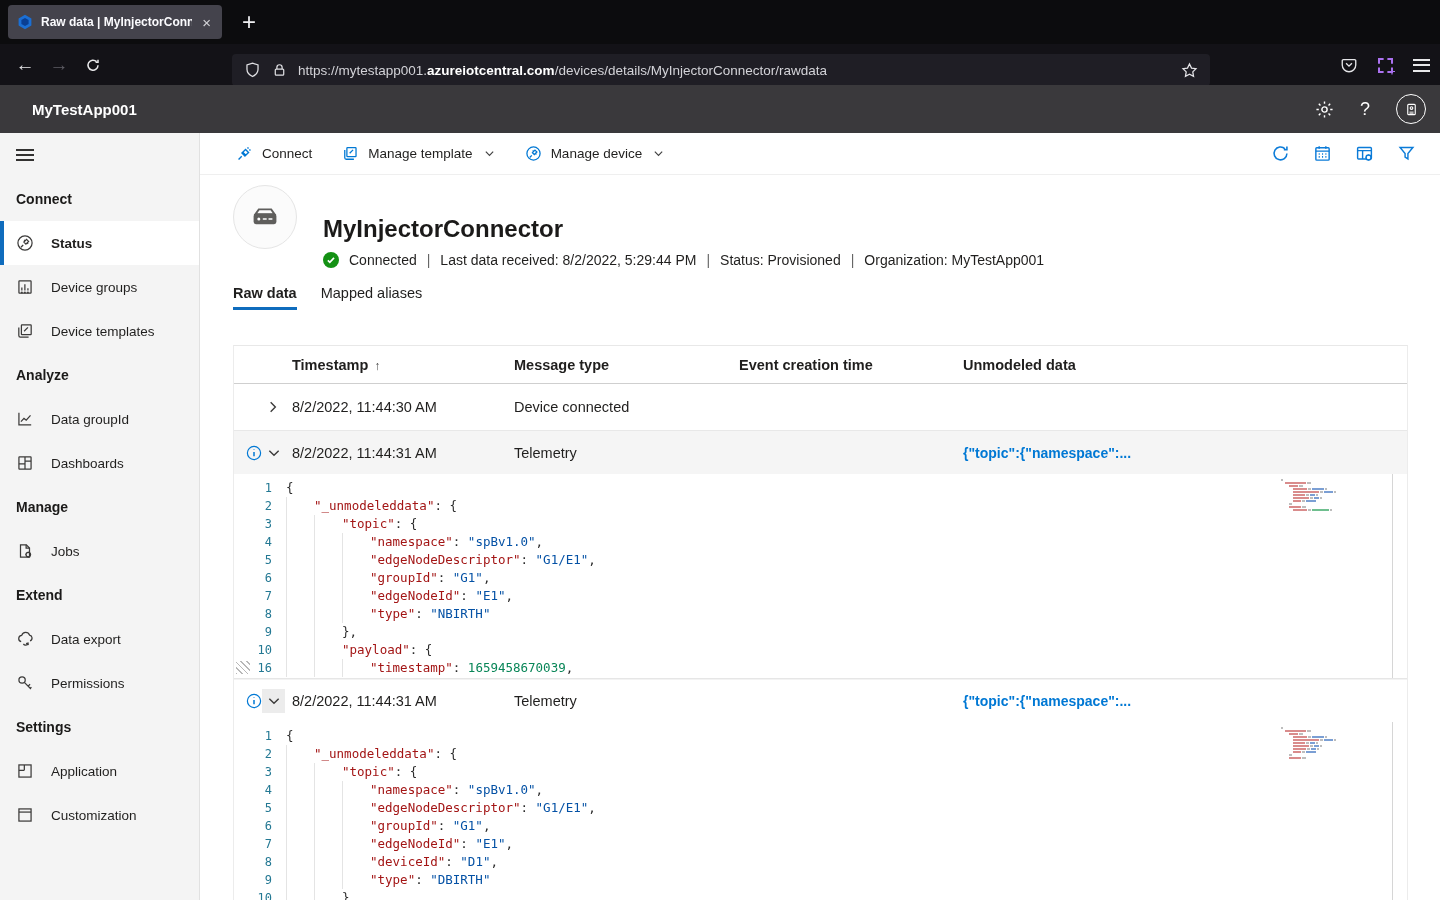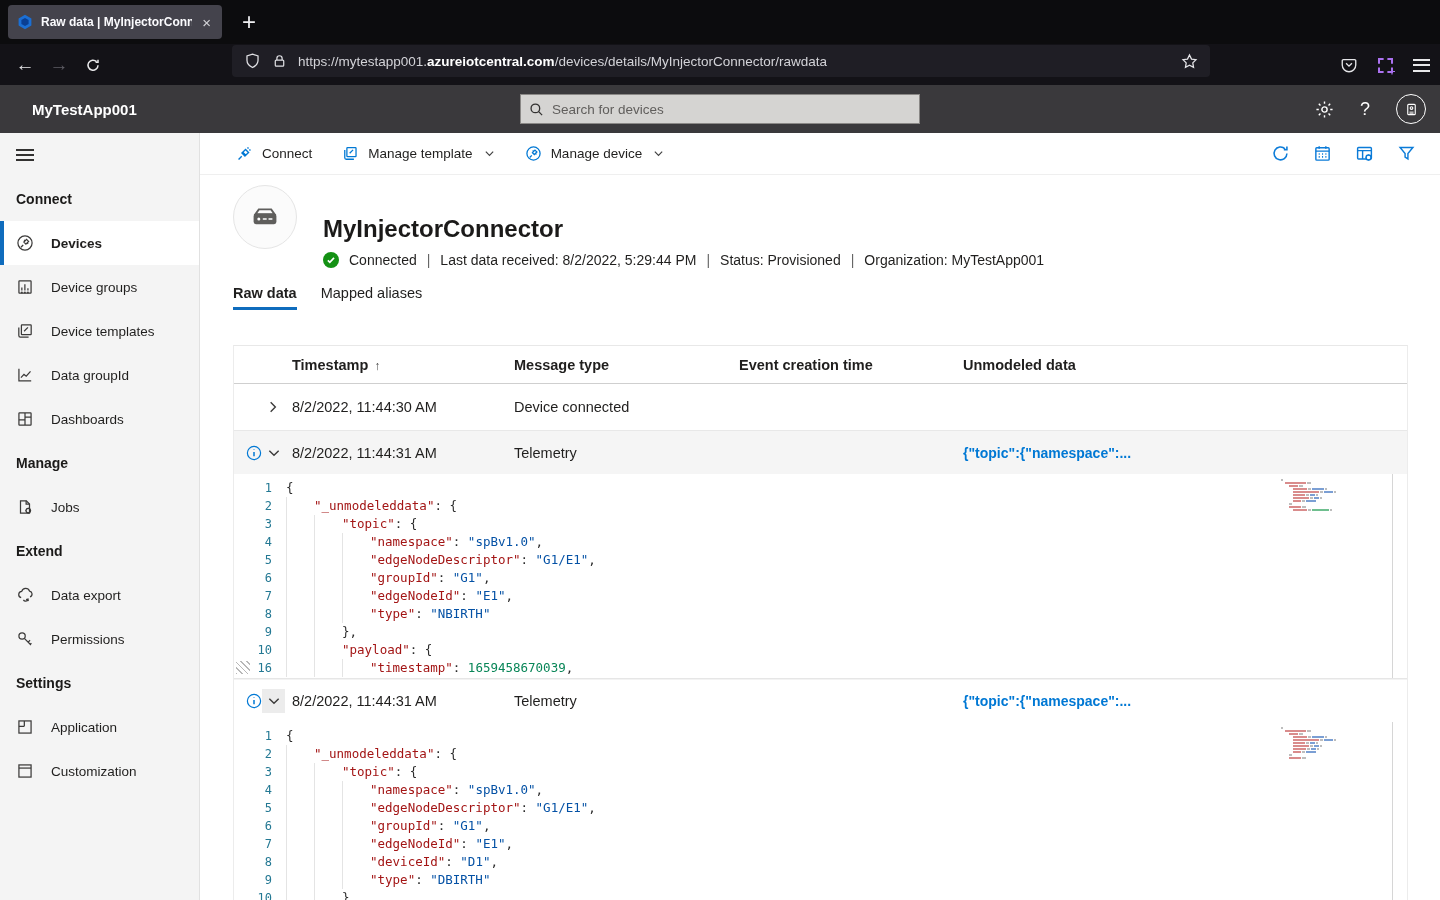--- a/index.html
+++ b/index.html
@@ -7,21 +7,21 @@
 svg{display:block}
 
 .tabbar{position:absolute;top:0;left:0;width:1440px;height:44px;background:#0c0c0e;display:flex;align-items:center}
 .tab{margin-left:8px;width:214px;height:34px;background:#44434c;border-radius:4px;display:flex;align-items:center;padding:0 9px;gap:8px;color:#fbfbfe;cursor:pointer}
 .tab-title{font-size:12px;font-weight:bold;white-space:nowrap;overflow:hidden;flex:1}
 .tab-close{font-size:15px;color:#d4d4d8;line-height:1;padding:0 2px;cursor:pointer}
 .newtab{margin-left:20px;color:#f0f0f2;font-size:24px;font-weight:200;background:none;border:none;cursor:pointer;line-height:1}
 .navbar{position:absolute;top:44px;left:0;width:1440px;height:41px;background:#131217;display:flex;align-items:center;color:#dcdce0}
 .nav-btn{width:34px;height:32px;display:flex;align-items:center;justify-content:center;font-size:19px;background:none;border:none;color:#e8e8ea;cursor:pointer}
 .nav-btn.dim{color:#5f5e66}
-.urlbar{position:absolute;left:232px;top:1px;width:978px;height:32px;background:#1f1e25;border-radius:4px;display:flex;align-items:center;padding:0 12px;gap:11px;cursor:text}
+.urlbar{position:absolute;left:232px;top:10px;width:978px;height:32px;background:#1f1e25;border-radius:4px;display:flex;align-items:center;padding:0 12px;gap:11px;cursor:text}
 .url-text{flex:1;font-size:13.5px;color:#d3d3d8;white-space:nowrap;overflow:hidden}
 .url-text b{color:#fff;font-weight:bold}
 .nav-right{position:absolute;right:10px;top:5px;height:32px;display:flex;align-items:center;gap:20px}
 .shot-icon{width:15px;height:15px;border:2px dashed #ab71f0;position:relative}
 .shot-icon::after{content:"";position:absolute;right:-4px;bottom:-4px;width:6px;height:6px;background:#ab71f0;clip-path:polygon(40% 0,60% 0,60% 40%,100% 40%,100% 60%,60% 60%,60% 100%,40% 100%,40% 60%,0 60%,0 40%,40% 40%)}
 .burger-lines{width:17px;height:13px;border-top:2px solid #e8e8ea;border-bottom:2px solid #e8e8ea;position:relative}
 .burger-lines::after{content:"";position:absolute;left:0;top:3.5px;width:100%;height:2px;background:#e8e8ea}
 
 .app-header{position:absolute;top:85px;left:0;width:1440px;height:48px;background:#3a393c;display:flex;align-items:center}
 .app-title{margin-left:32px;color:#fff;font-size:15px;font-weight:bold}
@@ -147,29 +147,20 @@
           <path d="M5.4 6.4L8 9l2.6-2.6"></path>
         </svg>
     </span>
     <span class="shot-icon"></span>
     <span class="burger-lines"></span>
   </div>
 </div>
 
 <div class="app-header">
   <div class="app-title">MyTestApp001</div>
-  <div class="search-box">
-    <span>
-      <svg width="15" height="15" viewBox="0 0 16 16" fill="none" stroke="#323130" stroke-width="1.4">
-          <circle cx="6.8" cy="6.8" r="4.6"></circle>
-          <path d="M10.3 10.3L14 14"></path>
-        </svg>
-    </span>
-    <input type="text" placeholder="Search for devices" style="">
-  </div>
   <div class="hdr-right">
     <button class="hdr-ic">
       <svg width="19" height="19" viewBox="0 0 16 16" fill="none" stroke="#fff" stroke-width="1.2">
           <circle cx="8" cy="8" r="2.2"></circle>
           <path d="M8 1.2v2M8 12.8v2M1.2 8h2M12.8 8h2M3.2 3.2l1.4 1.4M11.4 11.4l1.4 1.4M12.8 3.2l-1.4 1.4M4.6 11.4l-1.4 1.4"></path>
         </svg>
     </button>
     <button class="hdr-ic" style="font-size:18px">?</button>
     <button class="hdr-ic">
       <span class="avatar-circle">
@@ -189,21 +180,21 @@
     </button>
   <nav>
       <div class="nav-heading">Connect</div>
       <div class="nav-item active">
         <span class="nav-icon">
           <svg width="18" height="18" viewBox="0 0 16 16" fill="none" stroke="currentColor" stroke-width="1.1">
             <circle cx="8" cy="8" r="6.3"></circle>
             <path d="M9.4 4.8l1.8 1.8-2.4 2.4-1.8-1.8zM6.4 9.8l-2 2M8.1 6.1l-.9-.9M10.8 8.8l-.9-.9"></path>
           </svg>
         </span>
-        <span>Devices</span>
+        <span>Status</span>
       </div>
       <div class="nav-item">
         <span class="nav-icon">
           <svg width="18" height="18" viewBox="0 0 16 16" fill="none" stroke="currentColor" stroke-width="1.1">
             <rect x="2.6" y="2.6" width="10.8" height="10.8" rx="0.5"></rect>
             <path d="M5.2 11V8.4M7.9 11V5.6M10.6 11V9.2"></path>
             <path d="M5.2 12.9h.01M7.9 12.9h.01M10.6 12.9h.01" stroke-width="1.6" stroke-linecap="round"></path>
           </svg>
         </span>
         <span>Device groups</span>
@@ -211,20 +202,21 @@
       <div class="nav-item">
         <span class="nav-icon">
           <svg width="18" height="18" viewBox="0 0 16 16" fill="none" stroke="currentColor" stroke-width="1.1">
             <rect x="4.8" y="2.5" width="8.7" height="8.7" rx="0.5"></rect>
             <path d="M2.5 4.8v7.3a1.4 1.4 0 0 0 1.4 1.4h7.3"></path>
             <path d="M7.2 8.2l3.4-3.4"></path>
           </svg>
         </span>
         <span>Device templates</span>
       </div>
+      <div class="nav-heading">Analyze</div>
       <div class="nav-item">
         <span class="nav-icon">
           <svg width="18" height="18" viewBox="0 0 16 16" fill="none" stroke="currentColor" stroke-width="1.1">
             <path d="M2.6 2.4v10.9h10.9"></path>
             <path d="M4.4 10.4l2.7-2.9 2 1.6 3.8-4.3"></path>
           </svg>
         </span>
         <span>Data groupId</span>
       </div>
       <div class="nav-item">

